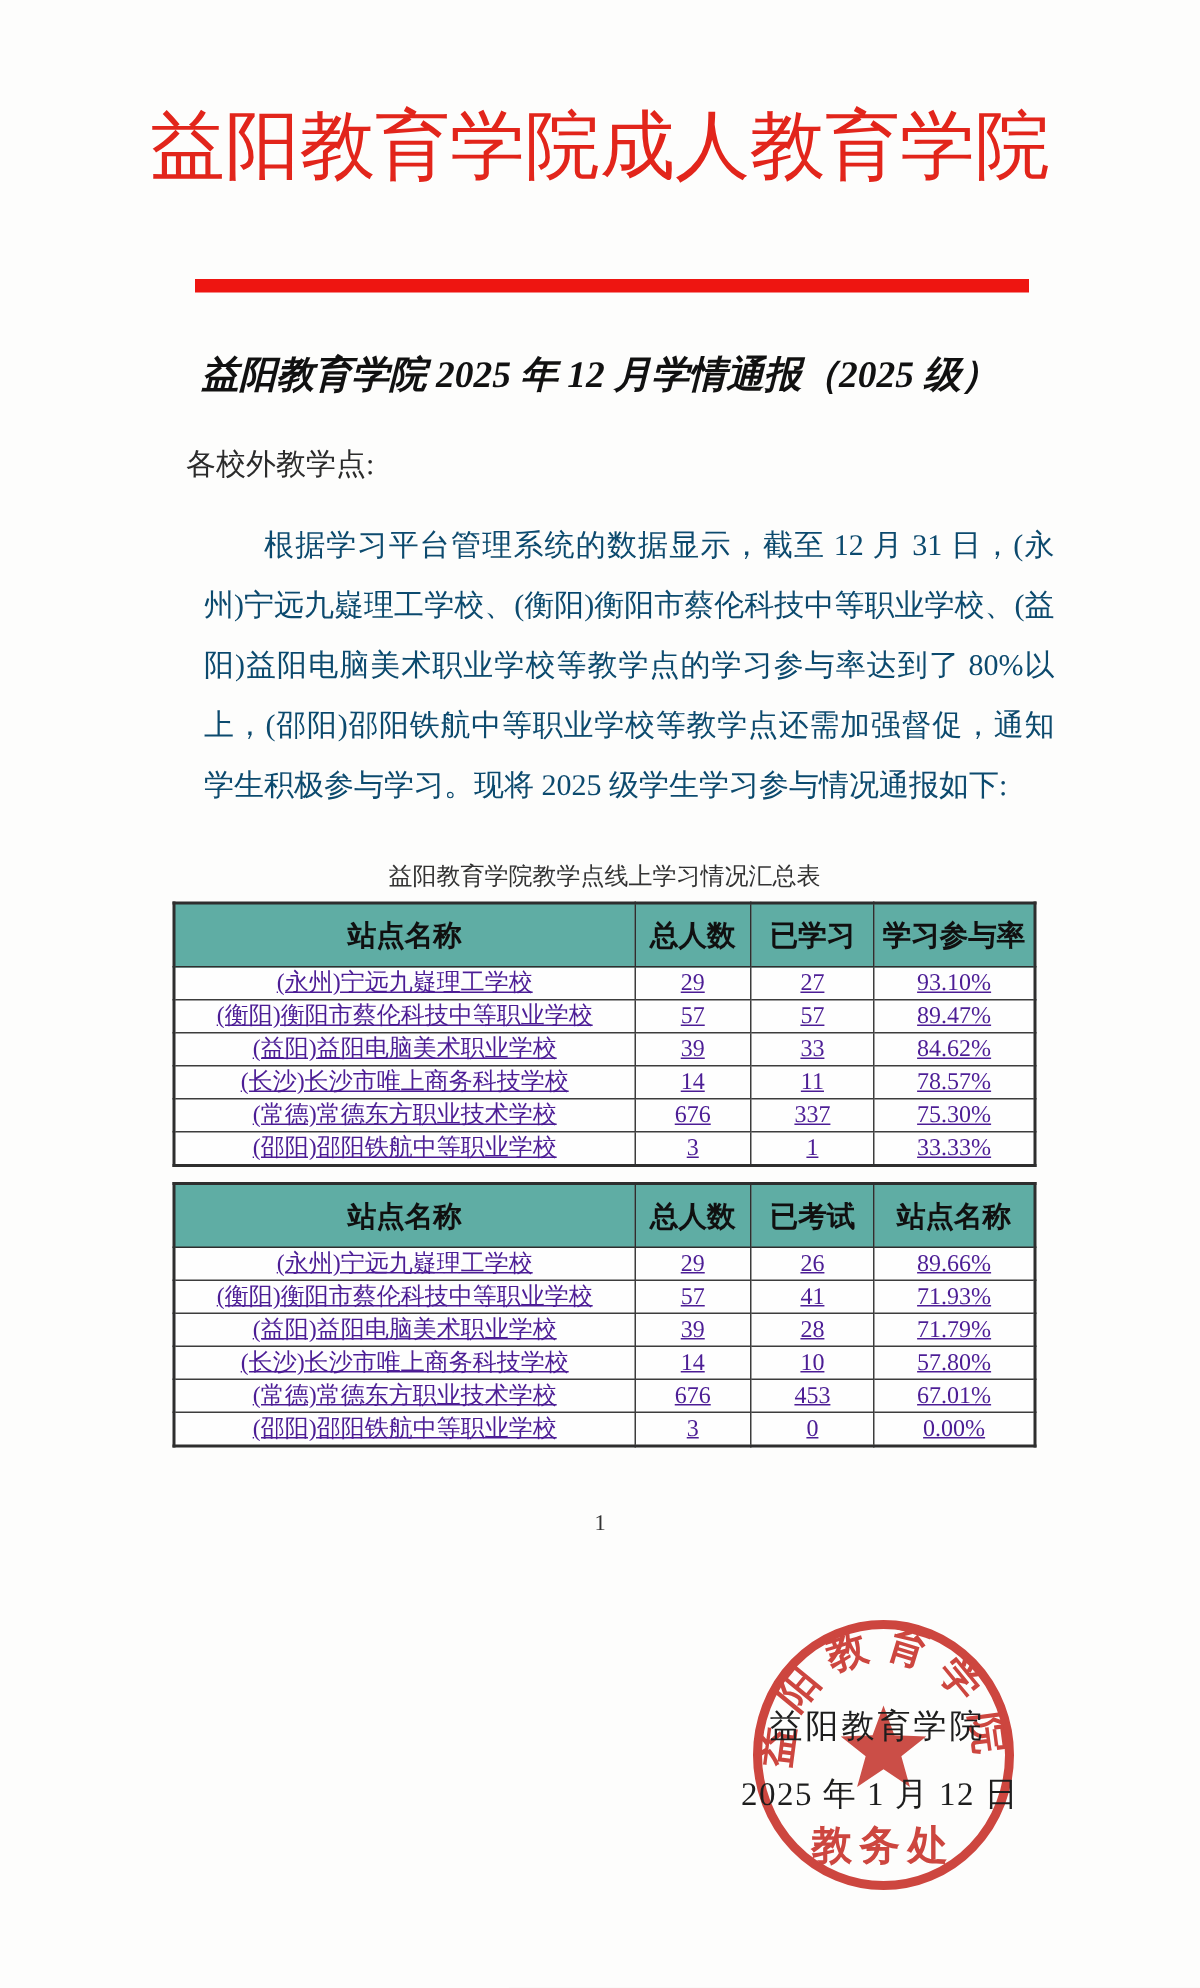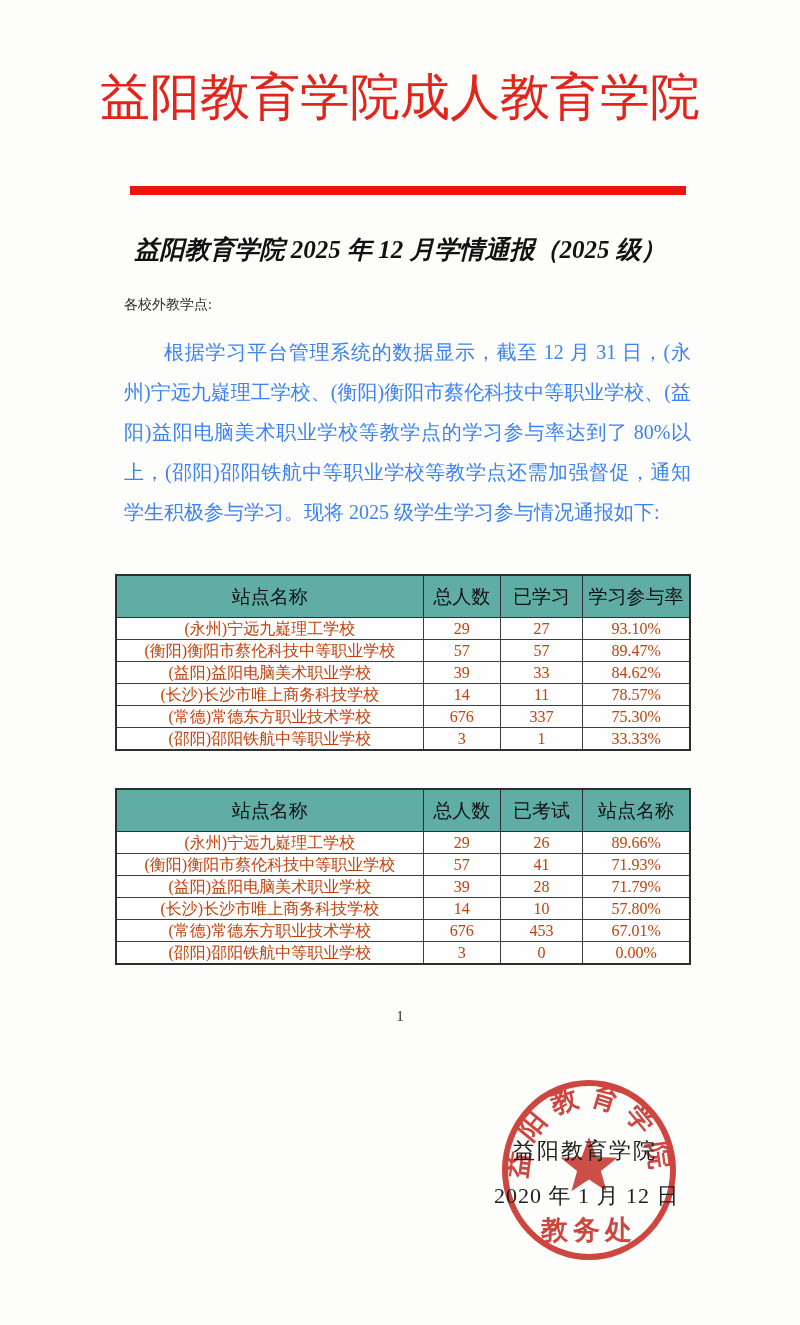--- a/index.html
+++ b/index.html
@@ -32,27 +32,27 @@
     position:absolute;left:0;right:0;top:233px;
     margin:0;
     text-align:center;
     font-size:25px;font-weight:700;color:#111;
     white-space:nowrap;
     font-style:italic;
   }
   .salutation{
     position:absolute;left:124px;top:296px;
     margin:0;
-    font-size:14px;color:#2b2b2b;
+    font-size:20px;color:#2b2b2b;
   }
   .body-para{
     position:absolute;left:124px;top:332px;width:567px;
-    margin:0;
+    margin:12px;
     font-size:20px;line-height:40px;
-    color:#3b82f6;
+    color:#0c4a6e;
     text-align:justify;
     text-indent:2em;
   }
   .table-block{position:absolute;left:115px;width:576px;}
   .tb1{top:574px;}
   .tb2{top:788px;}
   .table-caption{
     text-align:center;
     font-size:16px;color:#333;
     margin:0 0 6px 0;
@@ -61,34 +61,35 @@
   table.sum-table{
     width:576px;
     border-collapse:collapse;
     border:2px solid #2e2e2e;
     table-layout:fixed;
     background:#fefefe;
   }
   table.sum-table th{
     background:#5fada4;
     color:#101010;
-    font-size:19px;font-weight:400;
+    font-size:19px;font-weight:700;
     height:41px;
     border:1px solid #2e2e2e;
     padding:0 2px;
     text-align:center;
   }
   table.sum-table td{
-    font-size:16px;color:#c2410c;
+    font-size:16px;color:#4c1d95;
     height:21px;line-height:21px;
     border:1px solid #3d3d3d;
     padding:0 2px;
     text-align:center;
     white-space:nowrap;
     overflow:hidden;
+    text-decoration:underline;
   }
   .page-number{
     position:absolute;left:0;right:0;top:1008px;
     text-align:center;
     font-size:15px;color:#333;
   }
   .seal{
     position:absolute;left:499px;top:1079px;
     width:180px;height:182px;
     z-index:1;
@@ -132,20 +133,21 @@
   <div class="letterhead">益阳教育学院成人教育学院</div>
   <div class="red-rule"></div>
 
   <h1 class="doc-title">益阳教育学院 2025 年 12 月学情通报（2025 级）</h1>
 
   <p class="salutation">各校外教学点:</p>
 
   <p class="body-para">根据学习平台管理系统的数据显示，截至 12 月 31 日，(永州)宁远九嶷理工学校、(衡阳)衡阳市蔡伦科技中等职业学校、(益阳)益阳电脑美术职业学校等教学点的学习参与率达到了 80%以上，(邵阳)邵阳铁航中等职业学校等教学点还需加强督促，通知学生积极参与学习。现将 2025 级学生学习参与情况通报如下:</p>
 
   <div class="table-block tb1">
+    <div class="table-caption">益阳教育学院教学点线上学习情况汇总表</div>
     <table class="sum-table">
       <colgroup>
         <col style="width:53.5%">
           <col style="width:13.5%">
           <col style="width:14.3%">
           <col style="width:18.7%">
       </colgroup>
       <thead>
         <tr>
           <th>站点名称</th>
@@ -260,15 +262,15 @@
       <path id="sealArc" d="M 29 102 A 62 64 0 1 1 151 102" fill="none"></path>
       <text class="seal-arc-text">
         <textPath href="#sealArc" startOffset="50%" text-anchor="middle">益阳教育学院</textPath>
       </text>
       <polygon fill="#c74038" points="90,58 97.3,77.9 118.5,78.7 101.9,91.9 107.6,112.3 90,100.5 72.4,112.3 78.1,91.9 61.5,78.7 82.7,77.9"></polygon>
       <text class="seal-office-text" x="90" y="160" text-anchor="middle">教务处</text>
     </svg>
   </div>
 
   <div class="signature">益阳教育学院</div>
-  <div class="sign-date">2020 年 1 月 12 日</div>
+  <div class="sign-date">2025 年 1 月 12 日</div>
 
 </div>
 
 </body></html>

